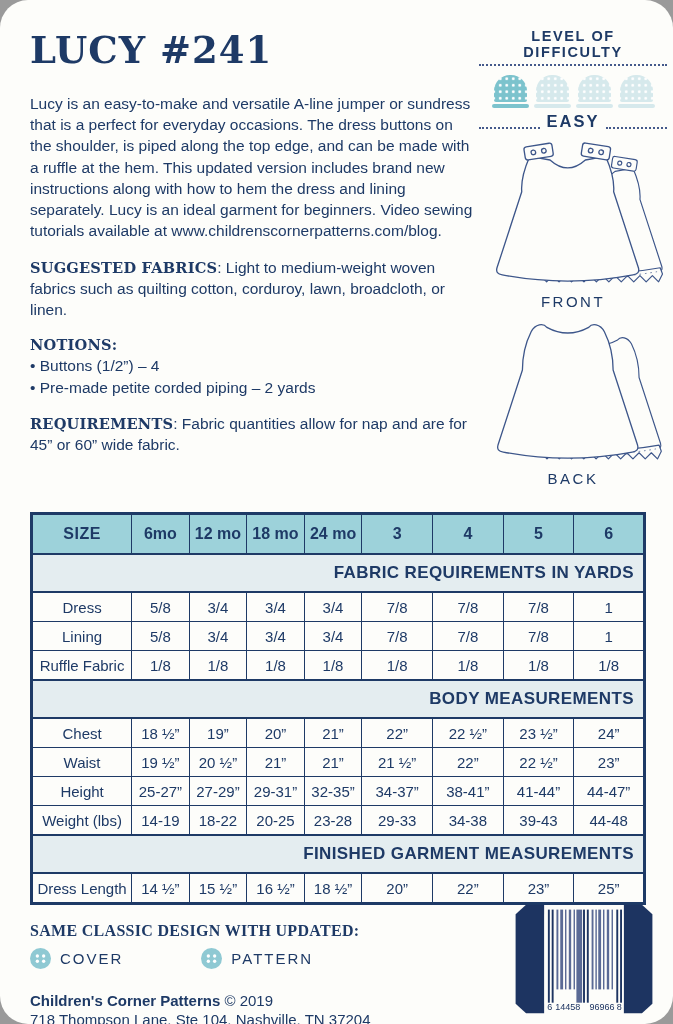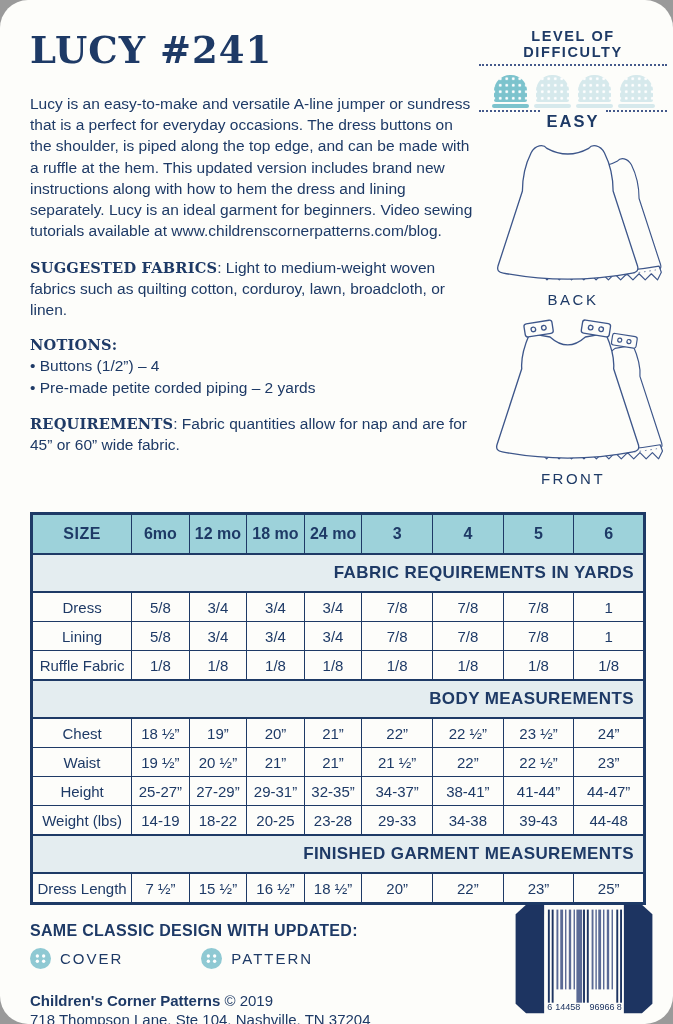--- a/index.html
+++ b/index.html
@@ -26,21 +26,21 @@
   .dotline{border-bottom:2px dotted #44598b;margin:4px 0 9px;}
   .thimbles{display:flex;justify-content:center;gap:9px;margin:2px 0 10px;}
   .thimble{position:relative;width:33px;height:27px;border-radius:16px 16px 2px 2px;
     background-color:var(--thimble_empty,#d6e9ec);
     background-image:radial-gradient(circle,#fff 1.2px,rgba(255,255,255,0) 1.5px);
     background-size:6.5px 6.5px;background-position:3px 7px;}
   .thimble::after{content:"";position:absolute;left:-2px;right:-2px;bottom:-6px;height:4.5px;
     border-radius:2px;background-color:inherit;background-color:var(--thimble_empty,#d6e9ec);}
   .thimble.filled{background-color:var(--thimble_filled,#7cc3cd);}
   .thimble.filled::after{background-color:var(--thimble_filled,#7cc3cd);}
-  .easy-row{display:flex;align-items:flex-start;gap:7px;font-size:16.5px;letter-spacing:2px;font-weight:700;font-stretch:condensed;}
+  .easy-row{display:flex;align-items:flex-end;gap:7px;font-size:16.5px;letter-spacing:2px;font-weight:700;font-stretch:condensed;}
   .easy-row .seg{flex:1;border-bottom:2px dotted #44598b;height:0;transform:translateY(-2px);}
 
   figure.garment{margin:6px 0 0;text-align:center;}
   figure.garment figcaption{font-size:15px;letter-spacing:2.5px;margin-top:0;}
   .outline{fill:var(--paper,#fdfdfa);stroke:#3d568a;stroke-width:1.5;stroke-linejoin:round;}
   .thin{fill:none;stroke:#3d568a;stroke-width:1;}
 
   
   table.sizes{width:100%;border-collapse:collapse;margin-top:25px;
     border:3px solid var(--navy,#1e3a66);table-layout:fixed;}
@@ -50,21 +50,21 @@
     font-weight:700;height:34px;font-stretch:condensed;}
   th.size-h{text-align:left;padding-left:9px;letter-spacing:.5px;}
   tr.sect td{background:var(--band,#e4edf0);text-align:right;padding:8px 9px;
     font-weight:700;font-size:17px;letter-spacing:.4px;font-stretch:condensed;
     border-top:2px solid var(--navy,#1e3a66);border-bottom:2px solid var(--navy,#1e3a66);}
   td.rowlabel{text-align:left;padding-left:9px;}
   tr.data td{height:24px;}
 
   
   .updated{margin-top:17px;}
-  .updated-h{font-family:Liberation Sans, sans-serif;font-weight:700;font-size:16px;letter-spacing:.3px;}
+  .updated-h{font-family:Liberation Serif, serif;font-weight:700;font-size:16px;letter-spacing:.3px;}
   .updated-items{display:flex;gap:78px;margin-top:8px;align-items:center;}
   .uitem{display:flex;align-items:center;gap:9px;font-size:15px;letter-spacing:2px;}
   .btn-icon{width:21px;height:21px;flex:none;}
 
   
   .footer{margin-top:22px;font-size:15px;line-height:1.28;width:470px;}
   .pubname{font-weight:700;}
   .barcode{position:absolute;right:13px;bottom:8px;}
 </style>
 </head>
@@ -99,34 +99,20 @@
           <div class="thimble"></div>
         </div>
         <div class="easy-row">
           <span class="seg"></span>
           <span>EASY</span>
           <span class="seg"></span>
         </div>
       </div>
 
       <figure class="garment">
-        <svg width="188" height="150" viewBox="0 0 212 172">
-
-          <g transform="translate(48,16) scale(0.88)">
-            <path class="outline" d="M180,148 L152,62 C152,48 149,32 142,18 C137,9 128,8 124,13 Q100,26 76,13 C72,8 63,9 58,18 C51,32 48,48 48,62 L20,148 Q18,155 26,156 Q100,170 174,156 Q182,155 180,148 Z"></path>
-            <path class="outline" d="M22,150 Q100,164 178,150 L181,158 L176,168 L168,160 L160,168 L152,160 L144,168 L136,160 L128,168 L120,160 L112,168 L104,160 L96,168 L88,160 L80,168 L72,160 L64,168 L56,160 L48,168 L40,160 L32,168 L24,160 L19,158 Z"></path>
-            <path class="thin" d="M26,155 Q100,168 174,155" stroke-dasharray="2,5"></path>
-          </g>
-
-          <path class="outline" d="M180,148 L152,62 C152,48 149,32 142,18 C137,9 128,8 124,13 Q100,26 76,13 C72,8 63,9 58,18 C51,32 48,48 48,62 L20,148 Q18,155 26,156 Q100,170 174,156 Q182,155 180,148 Z"></path>
-        </svg>
-        <figcaption>BACK</figcaption>
-      </figure>
-
-      <figure class="garment">
         <svg width="188" height="152" viewBox="0 0 212 172">
 
           <g transform="translate(48,16) scale(0.88)">
             <path class="outline" d="M180,148 L152,62 C153,50 150,38 143,22 L120,26 Q100,44 80,26 L57,22 C50,38 47,50 48,62 L20,148 Q18,155 26,156 Q100,170 174,156 Q182,155 180,148 Z"></path>
             <path class="outline" d="M22,150 Q100,164 178,150 L181,158 L176,168 L168,160 L160,168 L152,160 L144,168 L136,160 L128,168 L120,160 L112,168 L104,160 L96,168 L88,160 L80,168 L72,160 L64,168 L56,160 L48,168 L40,160 L32,168 L24,160 L19,158 Z"></path>
             <path class="thin" d="M26,155 Q100,168 174,155" stroke-dasharray="2,5"></path>
             <g transform="rotate(9 133 16)">
               <rect class="outline" x="116" y="9" width="32" height="15" rx="3"></rect>
               <circle class="outline" cx="126" cy="16.5" r="2.6"></circle>
               <circle class="outline" cx="138" cy="16.5" r="2.6"></circle>
@@ -141,20 +127,34 @@
               <circle class="outline" cx="73" cy="16.5" r="2.6"></circle>
             </g>
             <g transform="rotate(9 133 16)">
               <rect class="outline" x="116" y="9" width="32" height="15" rx="3"></rect>
               <circle class="outline" cx="126" cy="16.5" r="2.6"></circle>
               <circle class="outline" cx="138" cy="16.5" r="2.6"></circle>
             </g>
           </g>
         </svg>
         <figcaption>FRONT</figcaption>
+      </figure>
+
+      <figure class="garment">
+        <svg width="188" height="150" viewBox="0 0 212 172">
+
+          <g transform="translate(48,16) scale(0.88)">
+            <path class="outline" d="M180,148 L152,62 C152,48 149,32 142,18 C137,9 128,8 124,13 Q100,26 76,13 C72,8 63,9 58,18 C51,32 48,48 48,62 L20,148 Q18,155 26,156 Q100,170 174,156 Q182,155 180,148 Z"></path>
+            <path class="outline" d="M22,150 Q100,164 178,150 L181,158 L176,168 L168,160 L160,168 L152,160 L144,168 L136,160 L128,168 L120,160 L112,168 L104,160 L96,168 L88,160 L80,168 L72,160 L64,168 L56,160 L48,168 L40,160 L32,168 L24,160 L19,158 Z"></path>
+            <path class="thin" d="M26,155 Q100,168 174,155" stroke-dasharray="2,5"></path>
+          </g>
+
+          <path class="outline" d="M180,148 L152,62 C152,48 149,32 142,18 C137,9 128,8 124,13 Q100,26 76,13 C72,8 63,9 58,18 C51,32 48,48 48,62 L20,148 Q18,155 26,156 Q100,170 174,156 Q182,155 180,148 Z"></path>
+        </svg>
+        <figcaption>BACK</figcaption>
       </figure>
     </div>
   </div>
 
   <table class="sizes">
     <colgroup>
       <col style="width:14.7%">
         <col style="width:8.45%">
         <col style="width:8.45%">
         <col style="width:8.45%">
@@ -264,21 +264,21 @@
         <td>39-43</td>
         <td>44-48</td>
       </tr>
 
       <tr class="sect">
           <td colspan="9">FINISHED GARMENT MEASUREMENTS</td>
         </tr>
 
       <tr class="data">
         <td class="rowlabel">Dress Length</td>
-        <td>7 ½”</td>
+        <td>14 ½”</td>
         <td>15 ½”</td>
         <td>16 ½”</td>
         <td>18 ½”</td>
         <td>20”</td>
         <td>22”</td>
         <td>23”</td>
         <td>25”</td>
       </tr>
     </tbody>
   </table>

